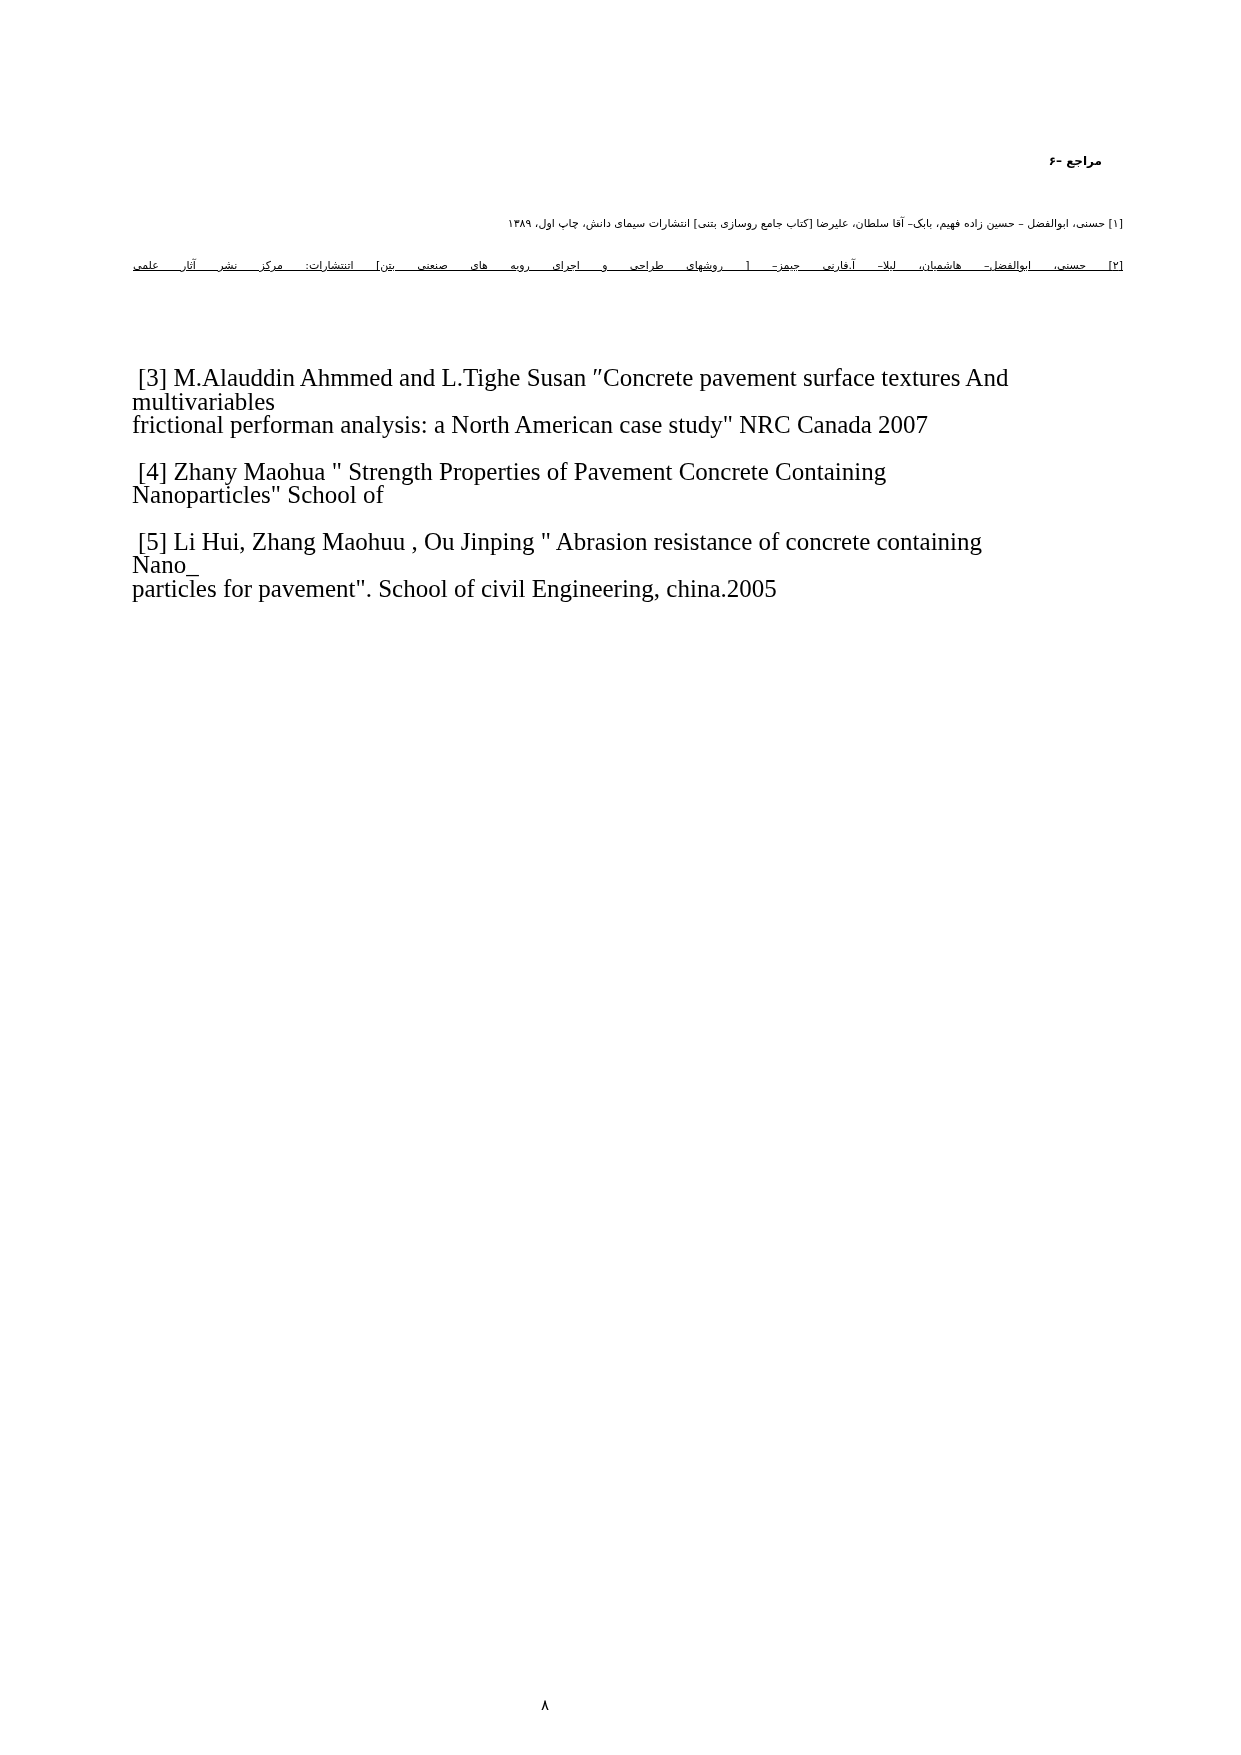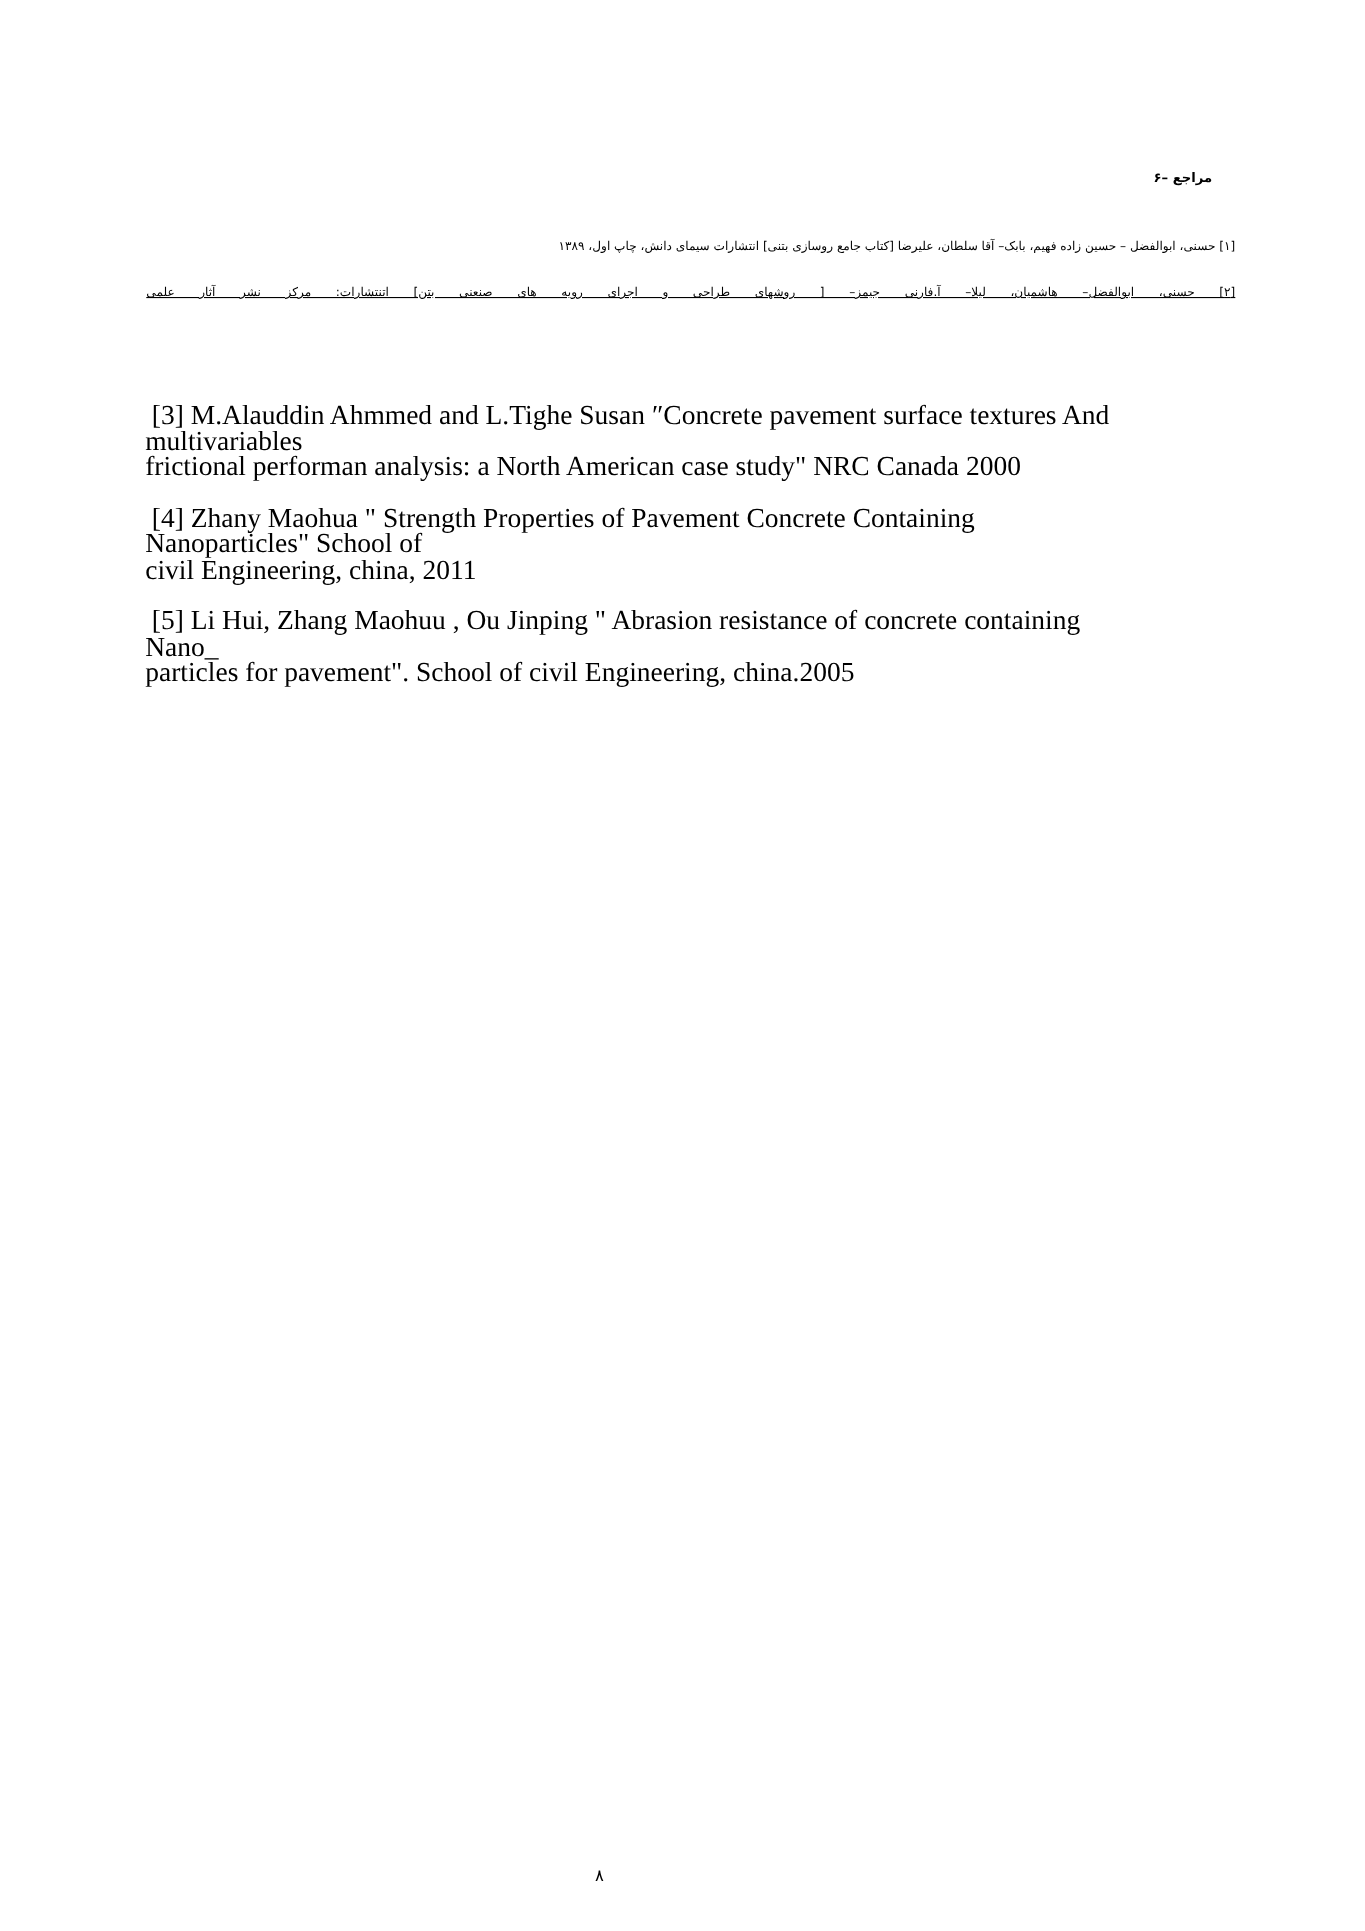--- a/index.html
+++ b/index.html
@@ -89,26 +89,25 @@
 
   <div class="fa-line right-aligned fa-ref-1">[۱] حسنی، ابوالفضل – حسین زاده فهیم، بابک– آقا سلطان، علیرضا [کتاب جامع روسازی بتنی] انتشارات سیمای دانش، چاپ اول، ۱۳۸۹</div>
 
   <div class="fa-line justified fa-ref-2-line-1">[۲] حسنی، ابوالفضل– هاشمیان، لیلا– آ.فارنی جیمز– [ روشهای طراحی و اجرای رویه های صنعنی بتن] اتنتشارات: مرکز نشر آثار علمی</div>
 
 
   <div class="en-refs">
 
     <div class="en-ref">
       <span class="line first">[3]  M.Alauddin Ahmmed and L.Tighe Susan ″Concrete pavement surface textures And multivariables</span>
-      <span class="line">frictional performan analysis: a North American case study" NRC Canada 2000</span>
+      <span class="line">frictional performan analysis: a North American case study" NRC Canada 2007</span>
     </div>
 
     <div class="en-ref">
       <span class="line first">[4] Zhany Maohua " Strength Properties of Pavement Concrete Containing Nanoparticles" School of</span>
-      <span class="line">civil Engineering, china, 2011</span>
     </div>
 
     <div class="en-ref">
       <span class="line first">[5]  Li Hui, Zhang Maohuu , Ou Jinping " Abrasion resistance of concrete containing Nano_</span>
       <span class="line">particles for pavement". School of civil Engineering, china.2005</span>
     </div>
 
   </div>
 
   <div class="page-number">۸</div>

